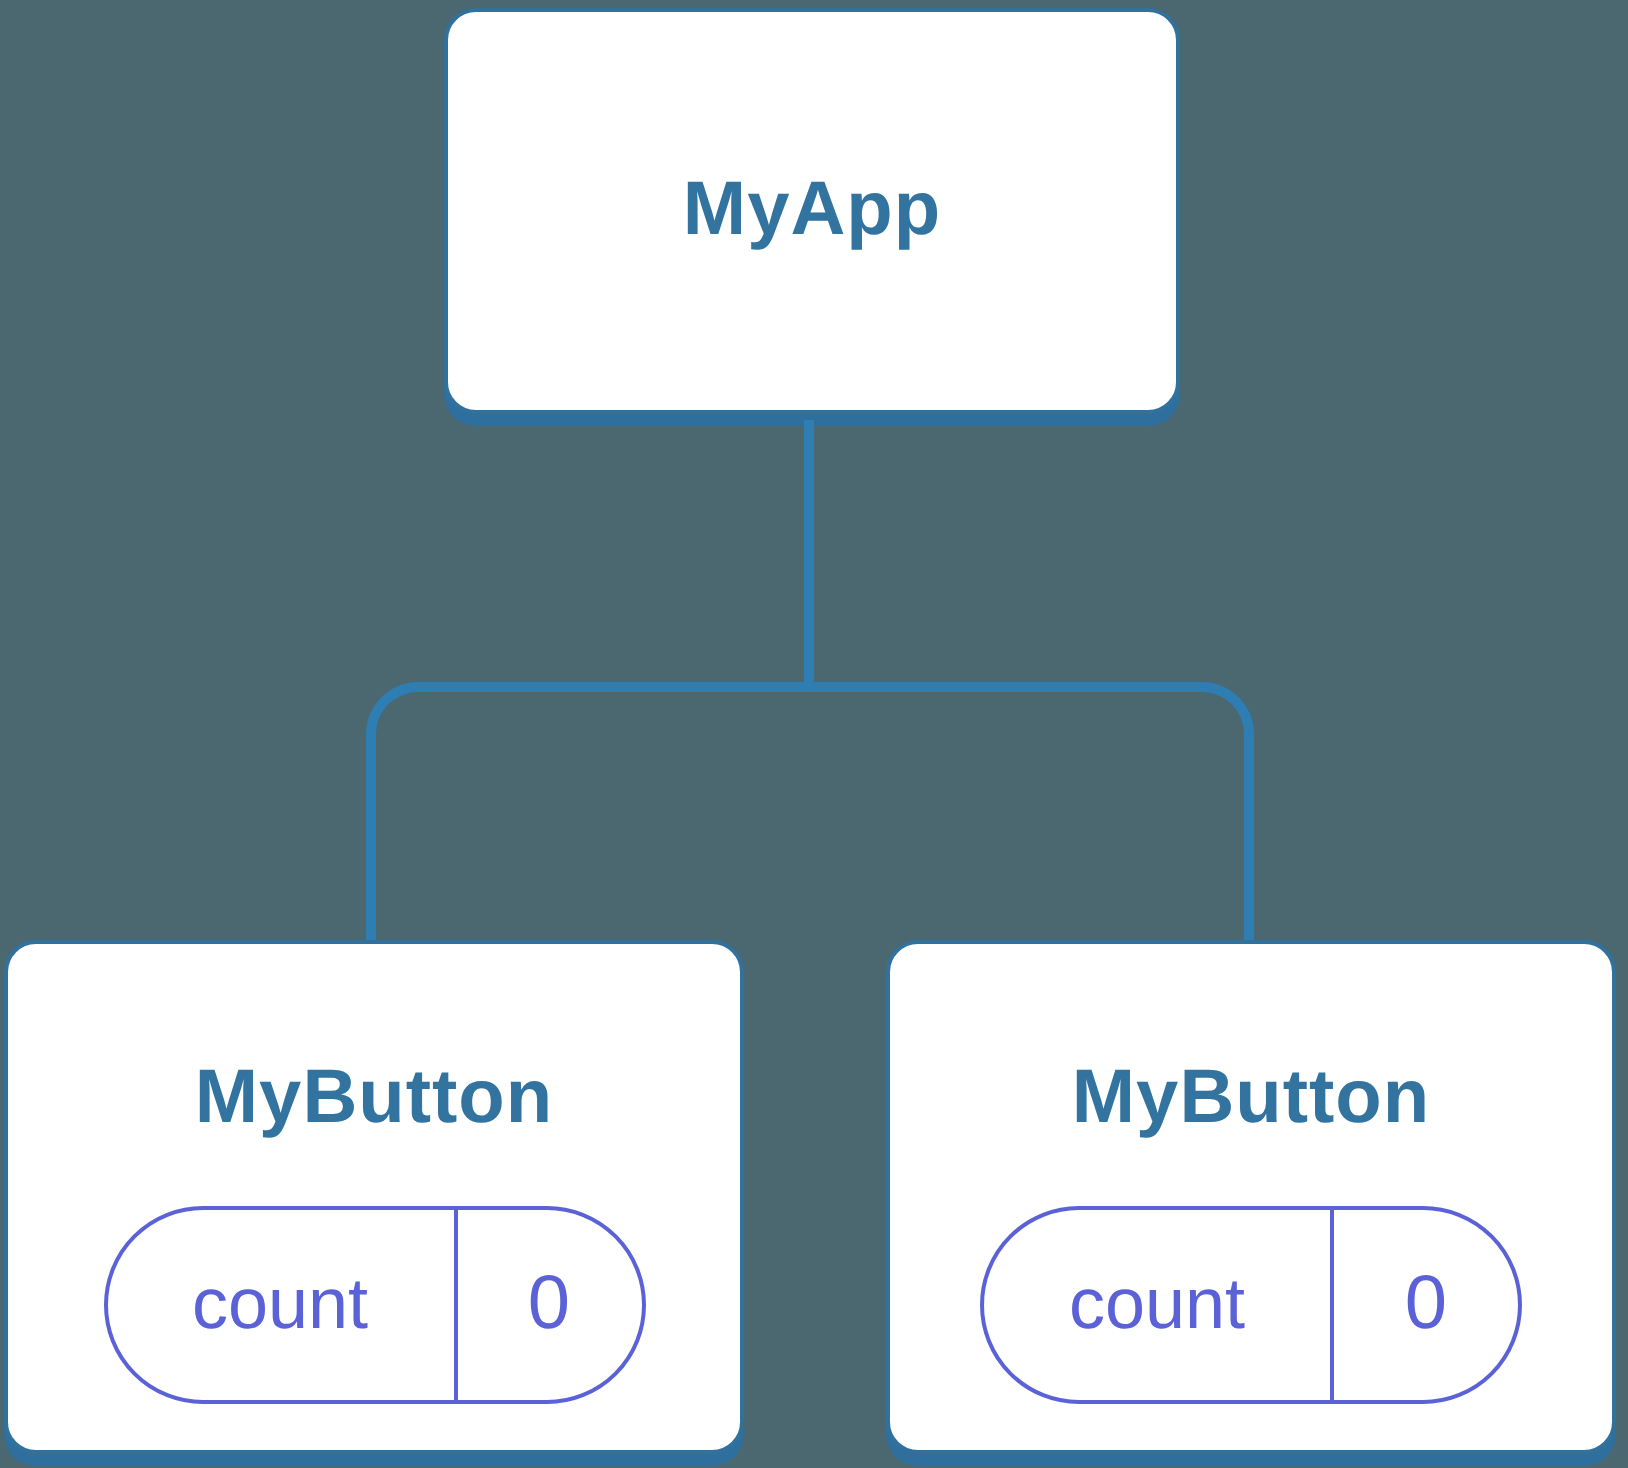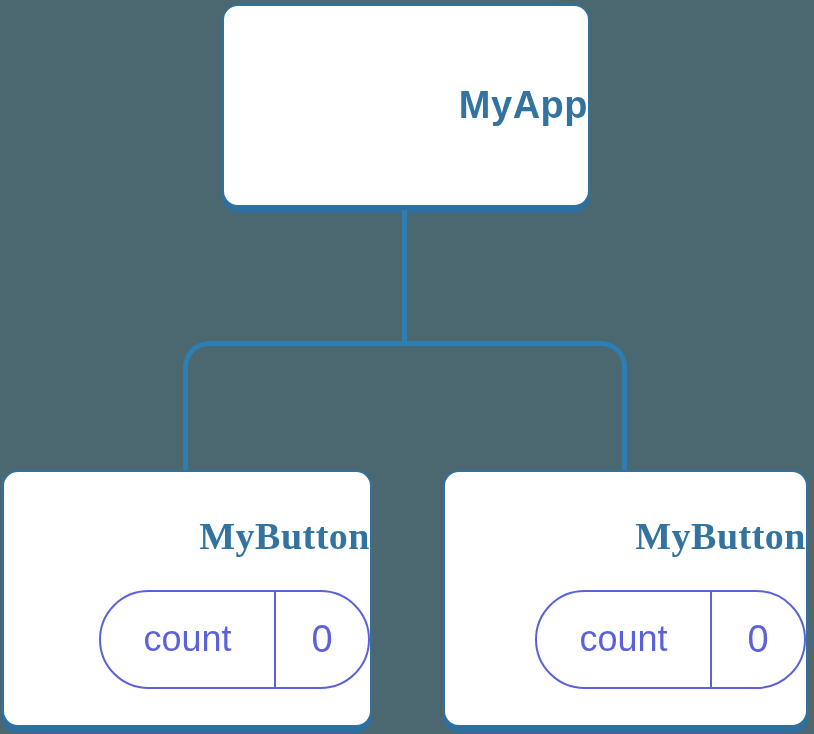--- a/index.html
+++ b/index.html
@@ -16,21 +16,21 @@
   }
   .card {
     position: absolute;
     background: #ffffff;
     border: 2px solid #31719e;
     border-radius: 16px;
     box-shadow: 0 6px 0 #2e6f9d;
     box-sizing: border-box;
     display: flex;
     flex-direction: column;
-    align-items: flex-end;
+    align-items: center;
   }
   .card.root {
     left: 222px;
     top: 4px;
     width: 368px;
     height: 203px;
     justify-content: center;
   }
   .card.child-left {
     left: 2px;
@@ -39,22 +39,21 @@
     height: 257px;
   }
   .card.child-right {
     left: 443px;
     top: 470px;
     width: 365px;
     height: 257px;
   }
   .card.child-left .heading,
   .card.child-right .heading {
-    margin-top: 44px;
-    font-family: Liberation Serif, serif;
+    margin-top: 57px;
   }
   .heading {
     font-size: 38px;
     font-weight: 700;
     color: #32749f;
     line-height: 1.1;
     letter-spacing: 0.5px;
   }
 
   .trunk {

